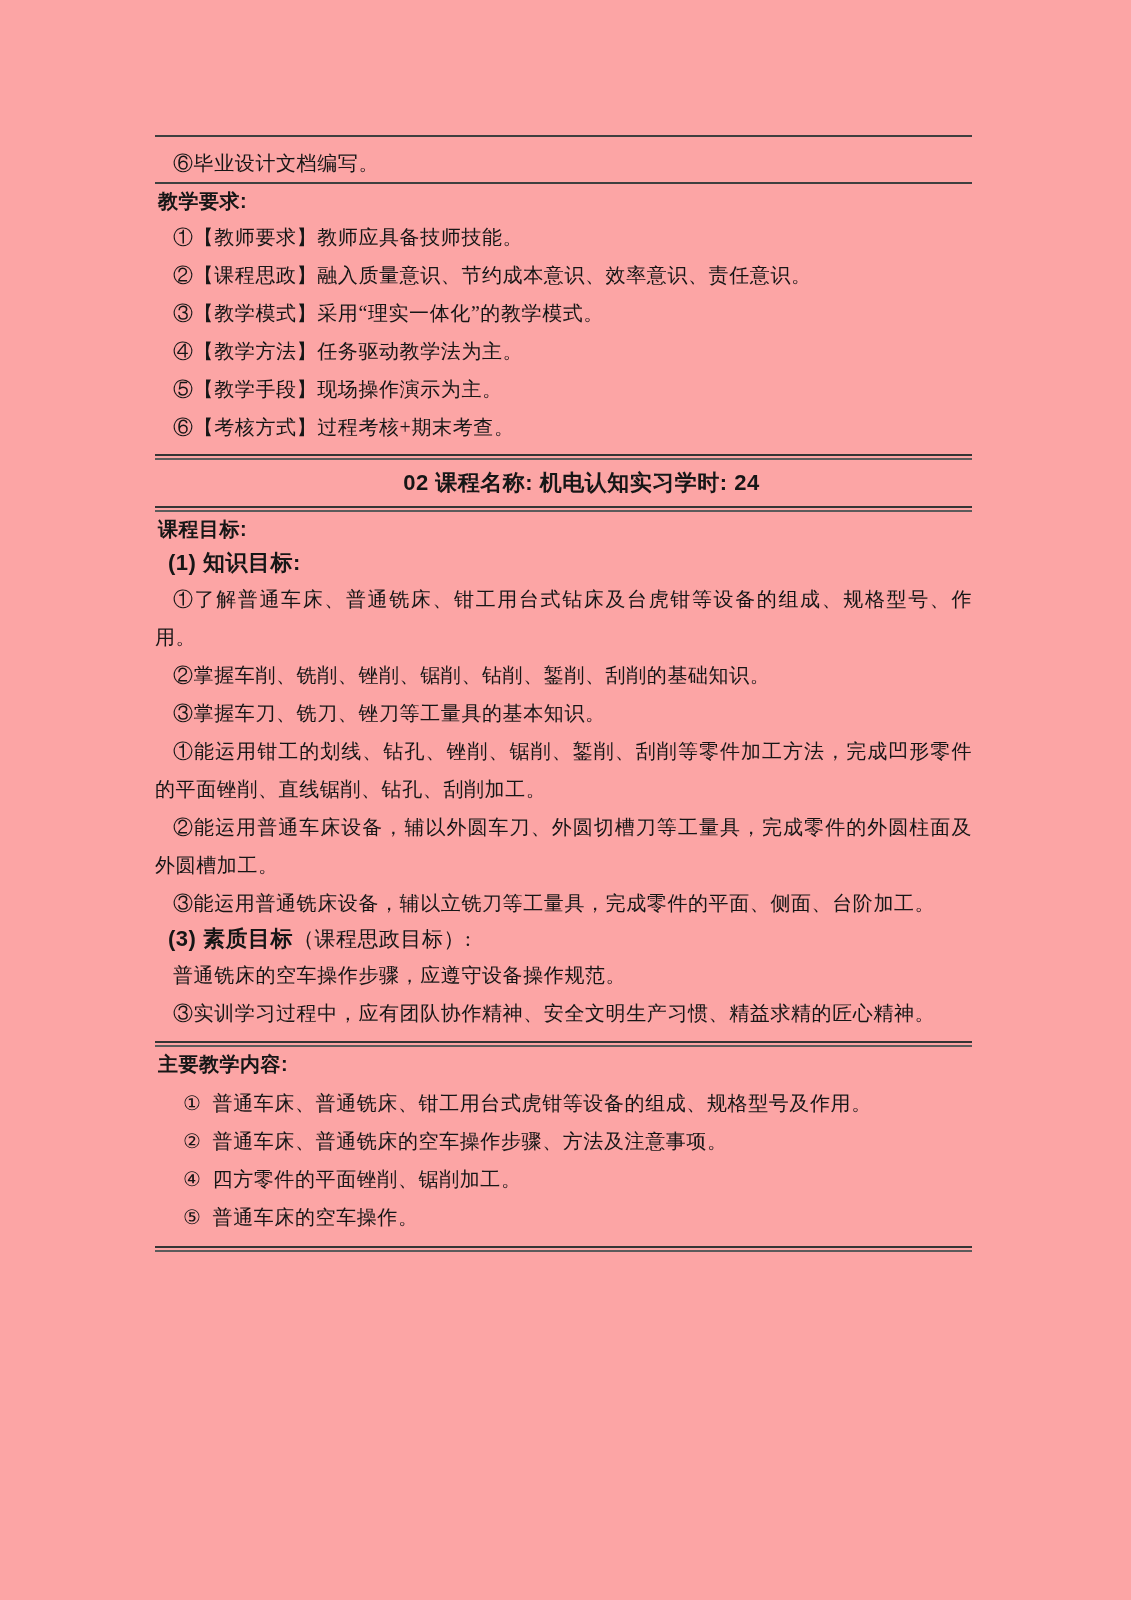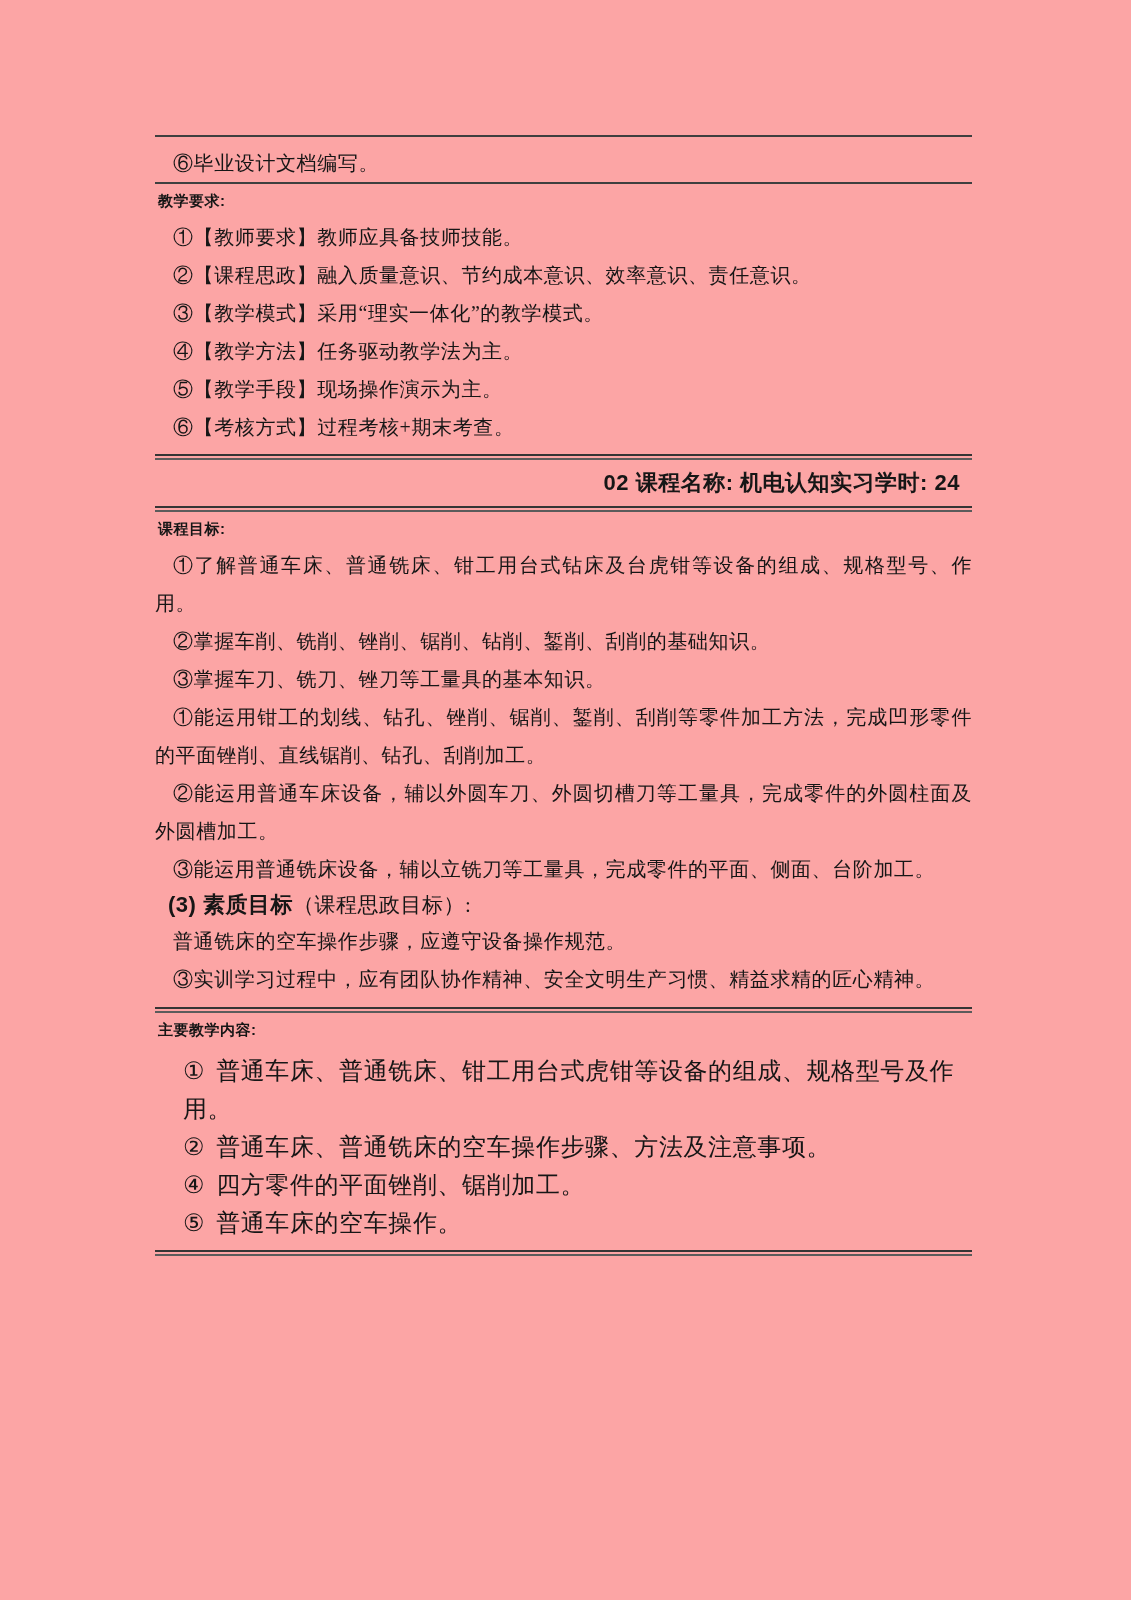--- a/index.html
+++ b/index.html
@@ -31,21 +31,21 @@
     line-height:38px;
     letter-spacing:0.6px;
     text-indent:18px;
     text-align:justify;
   }
   p.para.first{margin-top:7px;}
   h2.sec{
     margin:0;
     font-family:"Liberation Sans","DejaVu Sans",sans-serif;
     font-weight:bold;
-    font-size:15px;
+    font-size:20px;
     line-height:34px;
     letter-spacing:0.5px;
     padding-left:3px;
   }
   h3.sub{
     margin:0;
     font-family:"Liberation Sans","DejaVu Sans",sans-serif;
     font-weight:bold;
     font-size:22px;
     line-height:34px;
@@ -54,29 +54,30 @@
   }
   h3.sub .note{
     font-family:"Liberation Serif","DejaVu Serif",serif;
     font-weight:normal;
     font-size:21px;
   }
   .mt4{margin-top:4px;}  .mt5{margin-top:5px;}  .mt6{margin-top:6px;}
   .mt7{margin-top:7px;}  .mt8{margin-top:8px;}  .mt9{margin-top:9px;}
   .mt11{margin-top:11px;}.mt12{margin-top:12px;}.mt15{margin-top:15px;}
   .course-banner{
-    display:flex;justify-content:flex-end;align-items:center;
+    display:flex;justify-content:center;align-items:center;
     line-height:46px;
     font-family:"Liberation Sans","DejaVu Sans",sans-serif;
     font-weight:bold;font-size:22px;letter-spacing:0.5px;
     padding-left:48px;padding-right:12px;
   }
   .mc-item{
-    font-size:24px;line-height:38px;letter-spacing:0.6px;
+    font-size:20px;line-height:38px;letter-spacing:0.6px;
     padding-left:28px;
+    font-family:Liberation Mono, monospace;
   }
   .mc-item .num{margin-right:11px;}
   .page-number{
     margin-top:28px;
     text-align:right;
     font-size:20px;
     padding-right:2px;
   }
 </style>
 </head>
@@ -104,20 +105,21 @@
 
     <div class="course-banner">
       <span>02 课程名称: 机电认知实习</span>
       <span>学时: 24</span>
     </div>
 
     <div class="rule-double"></div>
 
     <h2 class="sec mt7">课程目标:</h2>
 
+    <h3 class="sub mt15">(1) 知识目标:</h3>
     <p class="para mt6">①了解普通车床、普通铣床、钳工用台式钻床及台虎钳等设备的组成、规格型号、作用。</p>
     <p class="para">②掌握车削、铣削、锉削、锯削、钻削、錾削、刮削的基础知识。</p>
     <p class="para">③掌握车刀、铣刀、锉刀等工量具的基本知识。</p>
 
     <p class="para mt8">①能运用钳工的划线、钻孔、锉削、锯削、錾削、刮削等零件加工方法，完成凹形零件的平面锉削、直线锯削、钻孔、刮削加工。</p>
     <p class="para">②能运用普通车床设备，辅以外圆车刀、外圆切槽刀等工量具，完成零件的外圆柱面及外圆槽加工。</p>
     <p class="para">③能运用普通铣床设备，辅以立铣刀等工量具，完成零件的平面、侧面、台阶加工。</p>
 
     <h3 class="sub mt11"><span>(3) 素质目标</span><span class="note">（课程思政目标）:</span></h3>
     <p class="para mt8">普通铣床的空车操作步骤，应遵守设备操作规范。</p>

